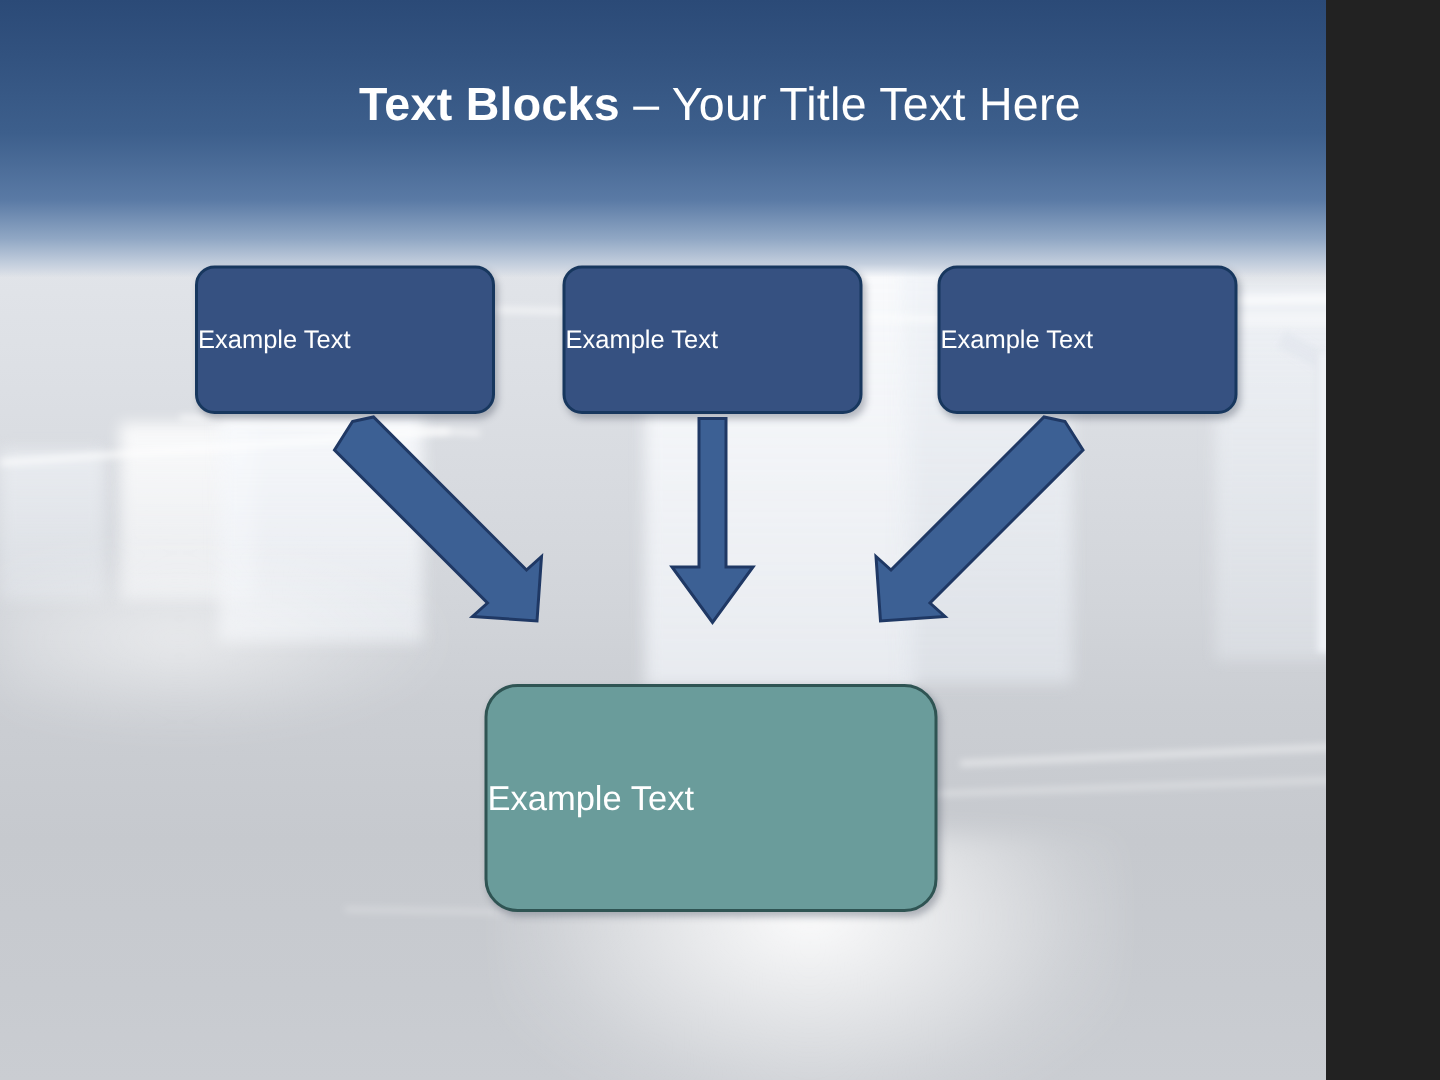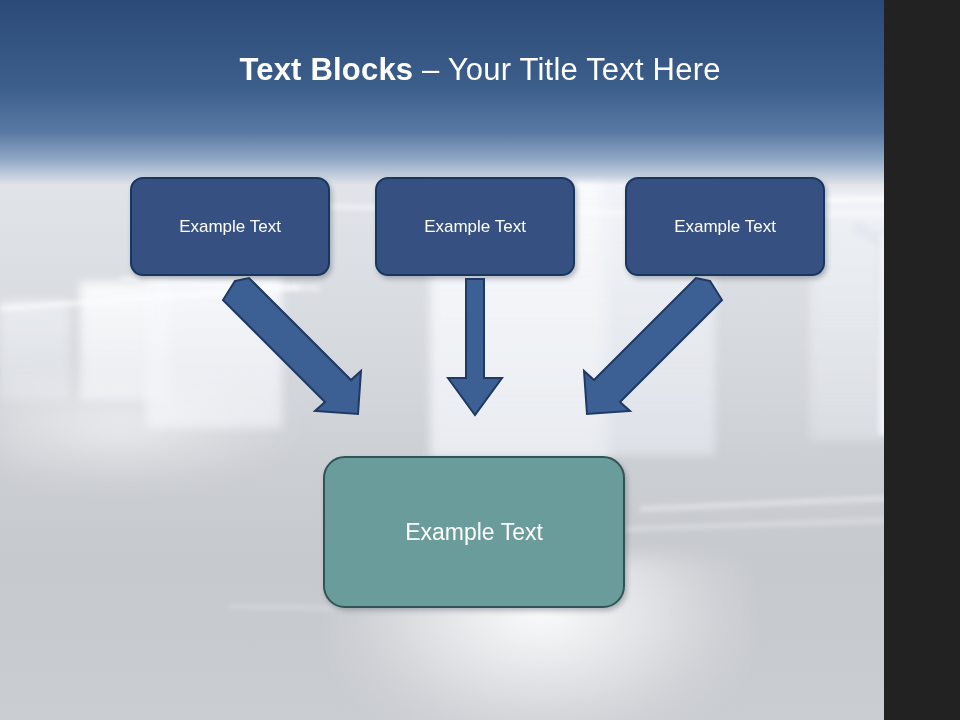--- a/index.html
+++ b/index.html
@@ -118,21 +118,20 @@
     white-space: nowrap;
   }
   .slide-title .t-bold { font-weight: bold; }
 
   
   .node {
     position: absolute;
     box-sizing: border-box;
     display: flex;
     align-items: center;
-    justify-content: center;
     color: #ffffff;
     text-align: center;
     box-shadow: 2px 3px 5px rgba(60,70,85,0.35);
   }
   .node-top {
     width: 200px; height: 99px;
     background: #365181;
     border: 2px solid #17375e;
     border-radius: 13px;
     font-size: 17px;

